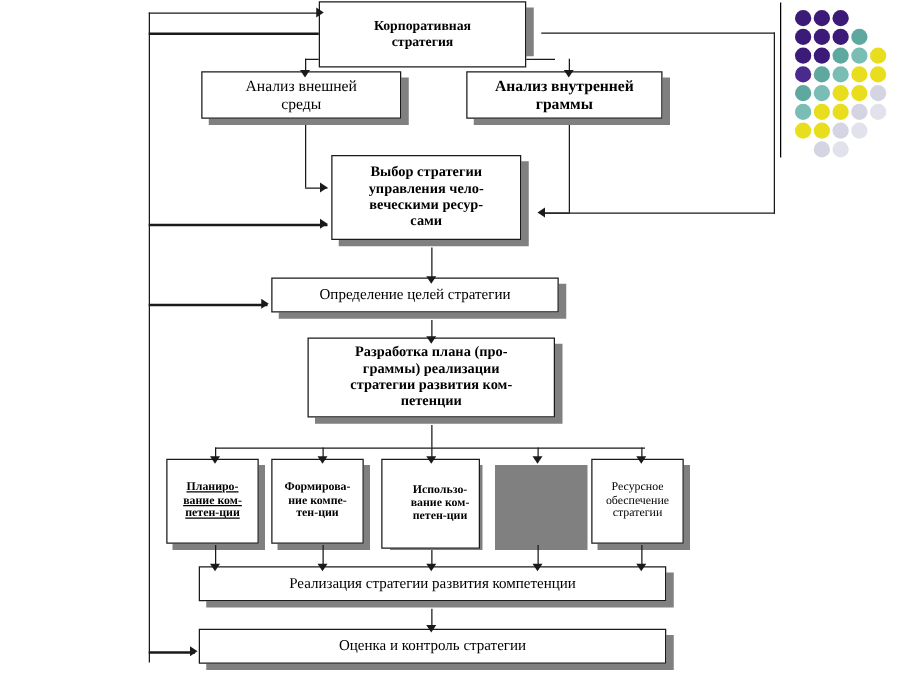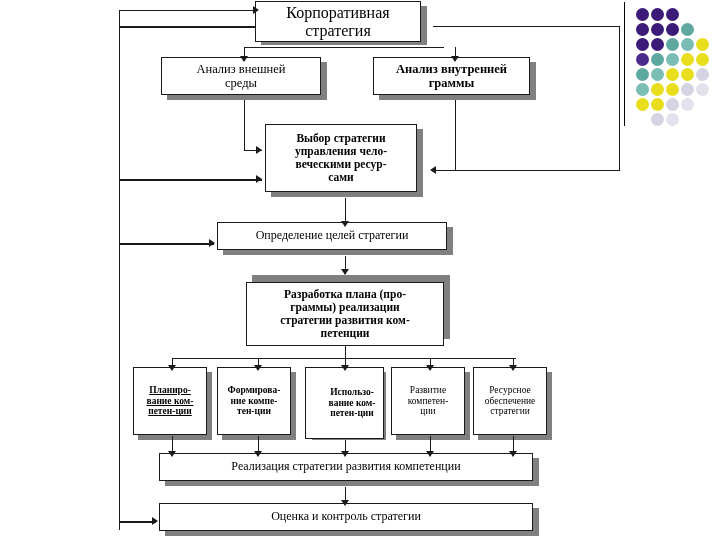--- a/index.html
+++ b/index.html
@@ -192,21 +192,21 @@
   <div class="arr-d" style="left:426px;top:451px;"></div>
   <div class="ln-v" style="left:513px;top:436px;height:18px;"></div>
   <div class="arr-d" style="left:509px;top:451px;"></div>
 
   <div class="ln-v" style="left:345px;top:487px;height:18px;"></div>
   <div class="arr-d" style="left:341px;top:500px;"></div>
 
   <div class="ln-h thick" style="left:119px;top:521px;width:37px;"></div>
   <div class="arr-r" style="left:152px;top:517px;"></div>
 
-  <div class="node" style="left:255px;top:1px;width:166px;height:41px;font-size:16px;">
+  <div class="node" style="left:255px;top:1px;width:166px;height:53px;font-size:11px;font-weight:bold;">
     <span class="txt">Корпоративная
 стратегия</span>
   </div>
 
   <div class="node" style="left:161px;top:57px;width:160px;height:38px;font-size:12.5px;">
     <span class="txt">Анализ внешней
 среды</span>
   </div>
 
   <div class="node" style="left:373px;top:57px;width:157px;height:38px;font-size:12.5px;">
@@ -218,21 +218,21 @@
     <span class="txt">Определение целей стратегии</span>
   </div>
 
   <div class="node" style="left:265px;top:124px;width:152px;height:68px;font-size:11.5px;">
     <span class="txt bold">Выбор стратегии
 управления чело-
 веческими ресур-
 сами</span>
   </div>
 
-  <div class="node" style="left:246px;top:282px;width:198px;height:64px;font-size:11.5px;">
+  <div class="node" style="left:246px;top:270px;width:198px;height:64px;font-size:11.5px;">
     <span class="txt bold">Разработка плана (про-
 граммы) реализации
 стратегии развития ком-
 петенции</span>
   </div>
 
   <div class="node" style="left:133px;top:367px;width:74px;height:68px;font-size:9.5px;text-decoration:underline;">
     <span class="txt bold">Планиро-
 вание ком-
 петен-ции</span>
@@ -243,25 +243,20 @@
 ние компе-
 тен-ции</span>
   </div>
 
   <div class="node" style="left:305px;top:367px;width:79px;height:72px;font-size:9.5px;padding-left:19px;">
     <span class="txt bold">Использо-
 вание ком-
 петен-ции</span>
   </div>
 
-  <div class="node" style="left:391px;top:367px;width:74px;height:68px;font-size:9.5px;">
-    <span class="txt">Развитие
-компетен-
-ции</span>
-  </div>
 
   <div class="node" style="left:473px;top:367px;width:74px;height:68px;font-size:9.5px;">
     <span class="txt">Ресурсное
 обеспечение
 стратегии</span>
   </div>
 
   <div class="node" style="left:159px;top:453px;width:374px;height:28px;font-size:12px;">
     <span class="txt">Реализация стратегии развития компетенции</span>
   </div>

